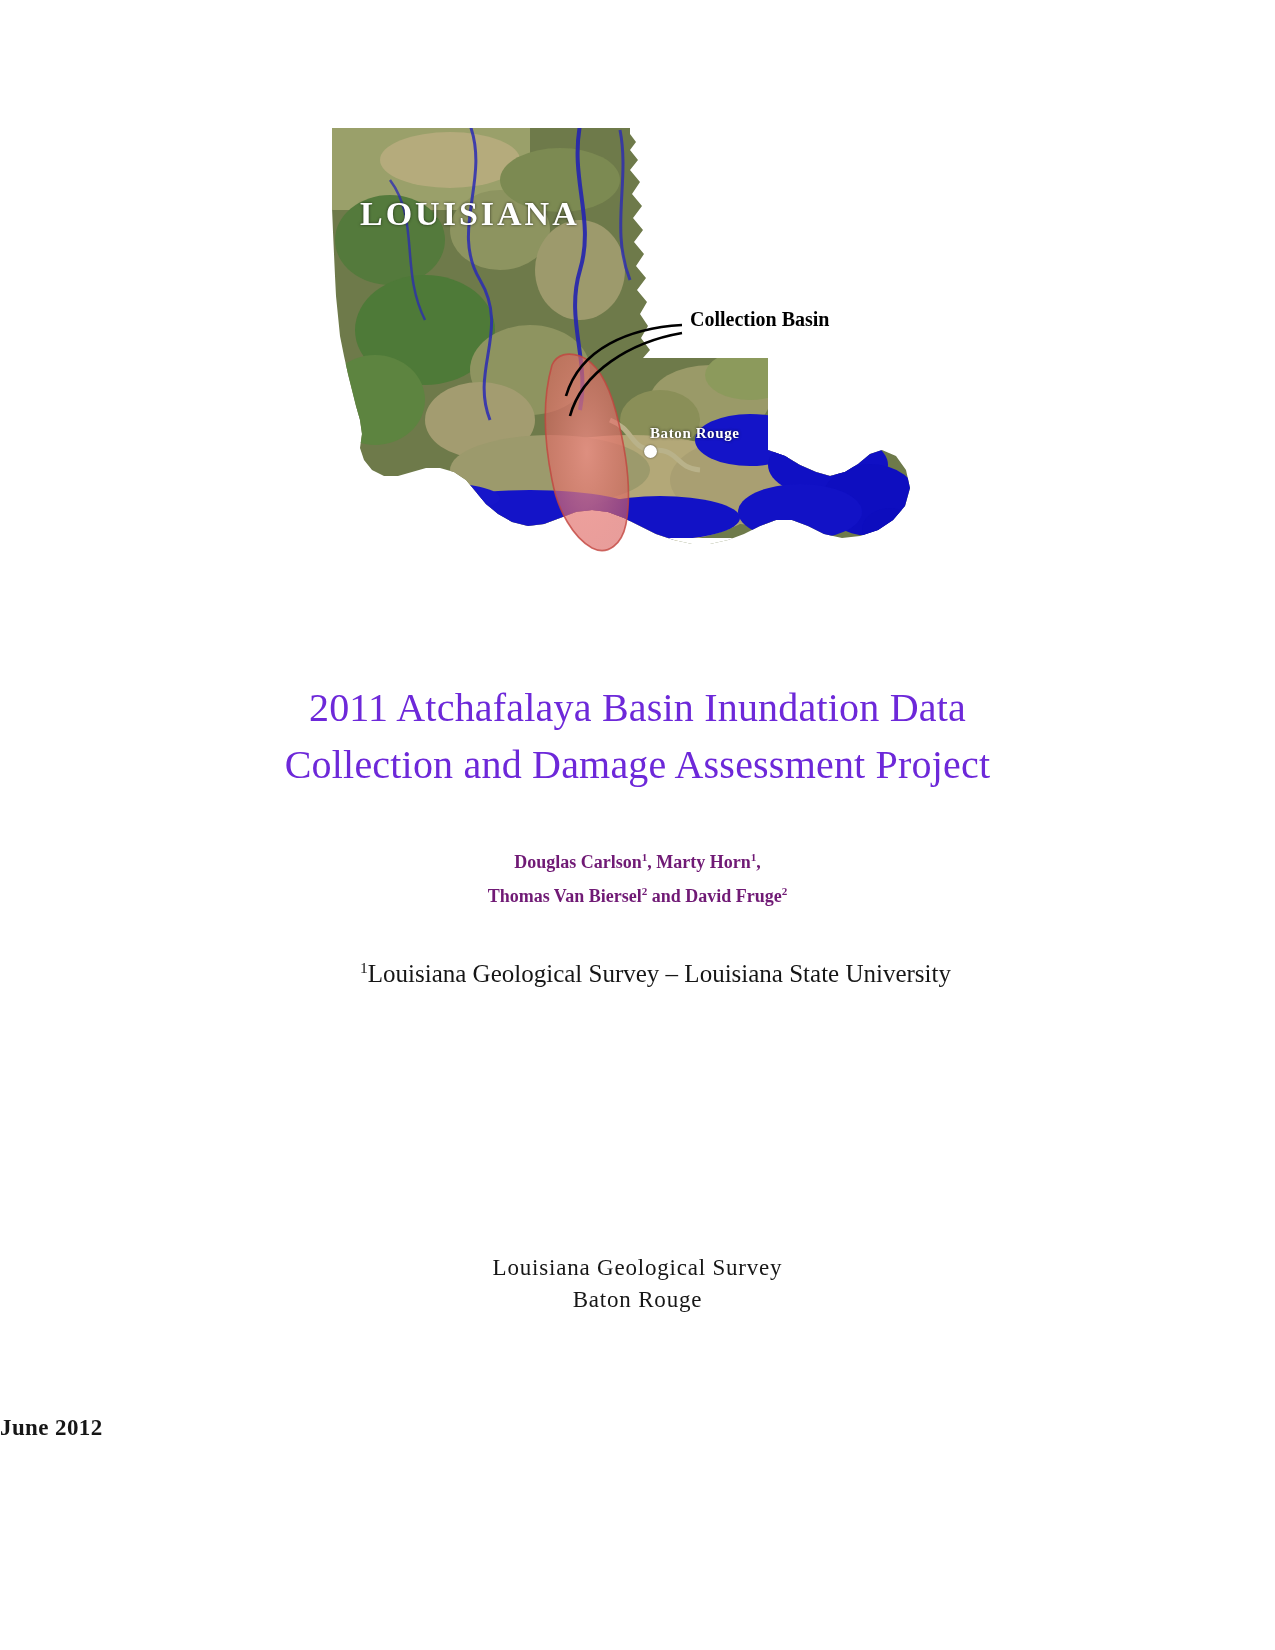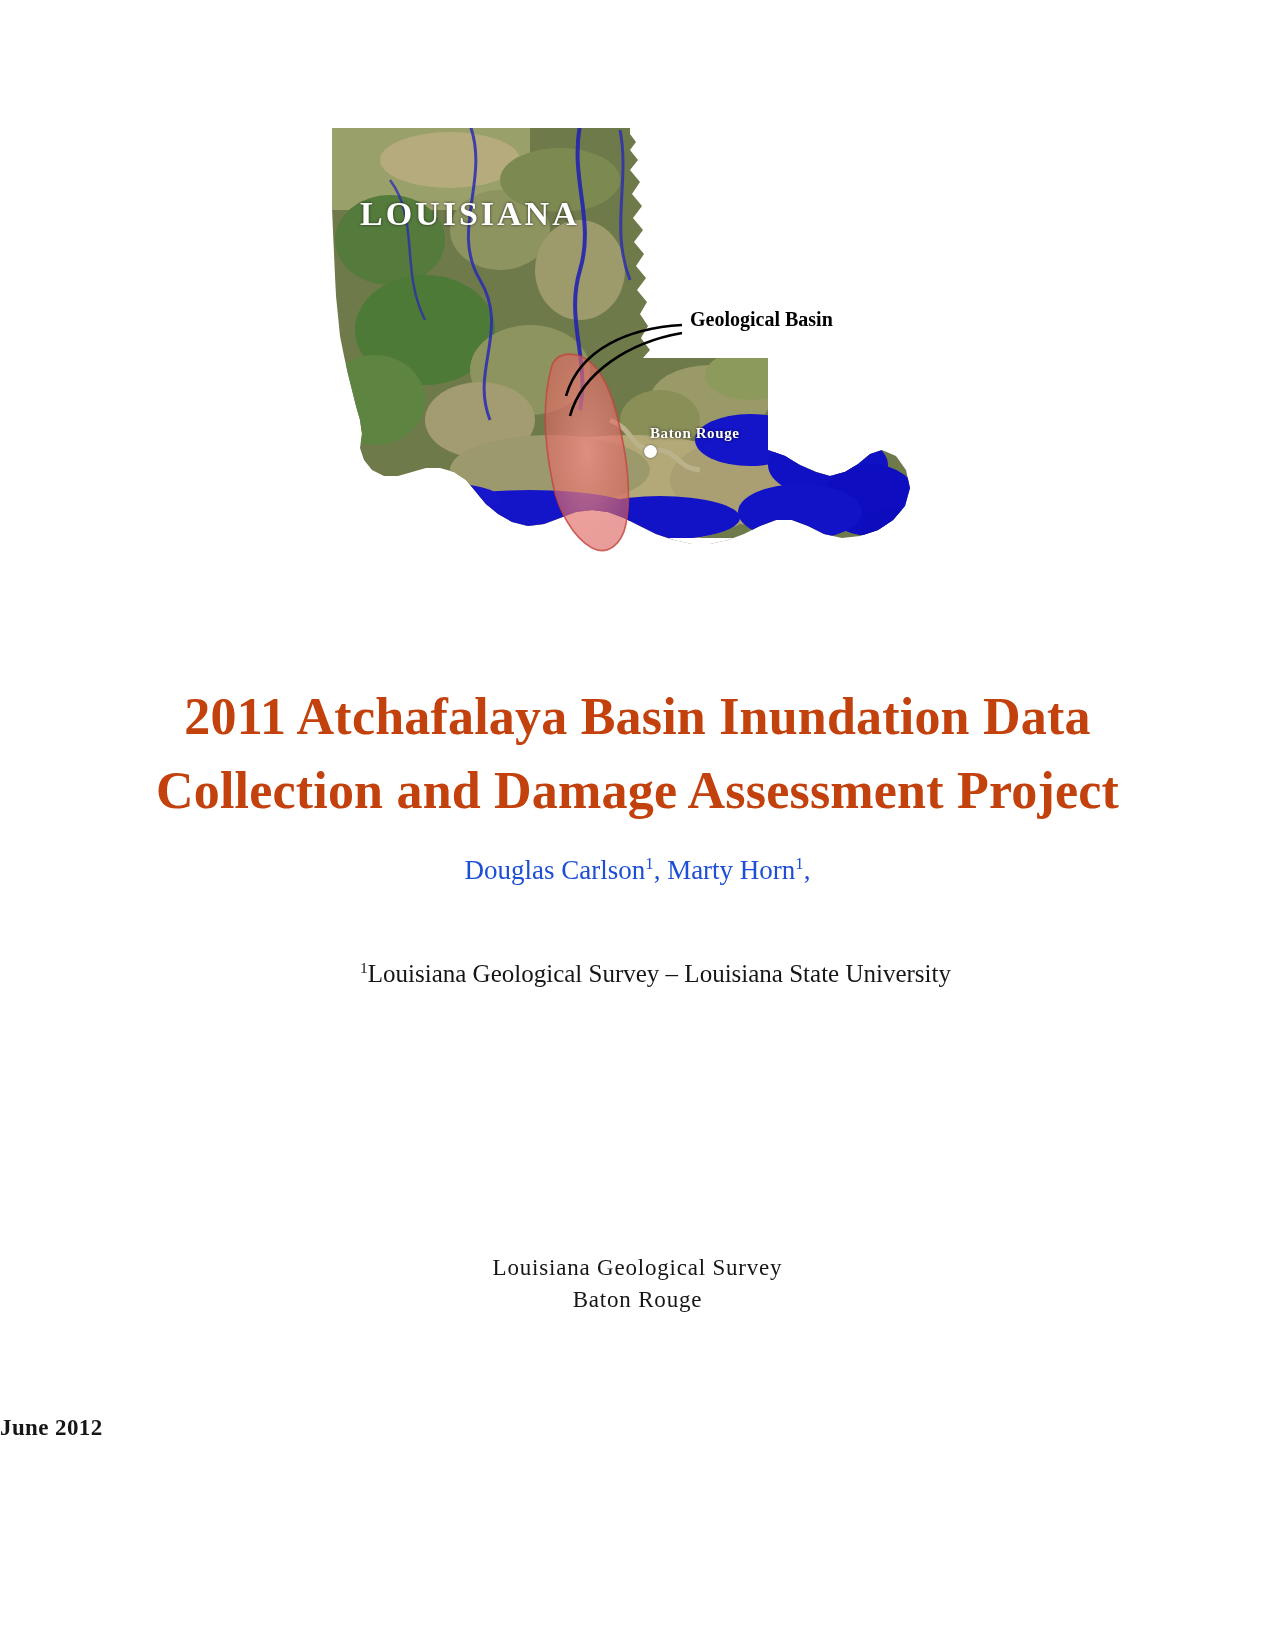--- a/index.html
+++ b/index.html
@@ -77,38 +77,38 @@
   
   .title-block {
     position: absolute;
     left: 0;
     right: 0;
     top: 680px;
     text-align: center;
   }
   .title-line {
     font-family: "Liberation Serif", serif;
-    font-size: 52px;
+    font-size: 40px;
     line-height: 1.42;
-    color: #c2410c;
+    color: #6d28d9;
     letter-spacing: 0.2px;
-    font-weight: bold;
   }
 
   .authors {
     position: absolute;
     left: 0;
     right: 0;
     top: 845px;
     text-align: center;
   }
   .author-line {
-    font-size: 27px;
+    font-size: 18px;
     line-height: 1.9;
-    color: #1d4ed8;
+    color: #701a75;
+    font-weight: bold;
   }
   .affiliations {
     position: absolute;
     left: 0;
     right: 0;
     top: 952px;
     text-align: center;
     padding-left: 36px;
   }
   .affiliation-line {
@@ -236,34 +236,37 @@
       <path d="M222,245 C212,280 214,320 222,360 C228,392 244,418 262,428 C278,436 292,424 296,404
                C302,372 296,330 286,292 C278,262 266,242 250,236 C238,232 227,234 222,245 Z" fill="url(#basinGrad)" opacity="0.82"></path>
       <path d="M222,245 C212,280 214,320 222,360 C228,392 244,418 262,428 C278,436 292,424 296,404
                C302,372 296,330 286,292 C278,262 266,242 250,236 C238,232 227,234 222,245 Z" fill="none" stroke="#c2453f" stroke-width="1.6" opacity="0.8"></path>
 
       <path d="M352,205 C300,208 250,228 236,276" stroke="#000000" stroke-width="2.6" fill="none"></path>
       <path d="M352,213 C300,222 252,252 240,296" stroke="#000000" stroke-width="2.6" fill="none"></path>
     </svg>
 
     <div class="map-label-state">LOUISIANA</div>
-    <div class="map-label-basin">Geological Basin</div>
+    <div class="map-label-basin">Collection Basin</div>
     <div class="map-label-city">Baton Rouge</div>
     <div class="city-dot"></div>
   </div>
 
   <div class="title-block">
     <div class="title-line">2011 Atchafalaya Basin Inundation Data</div>
     <div class="title-line">Collection and Damage Assessment Project</div>
   </div>
 
   <div class="authors">
     <div class="author-line">
       <span>Douglas Carlson</span><sup>1</sup><span>, Marty Horn</span><sup>1</sup><span>,</span>
     </div>
+    <div class="author-line">
+      <span>Thomas Van Biersel</span><sup>2</sup><span> and David Fruge</span><sup>2</sup>
+    </div>
   </div>
 
   <div class="affiliations">
     <div class="affiliation-line">
       <sup>1</sup><span>Louisiana Geological Survey – Louisiana State University</span>
     </div>
   </div>
 
 
   <div class="publisher">

